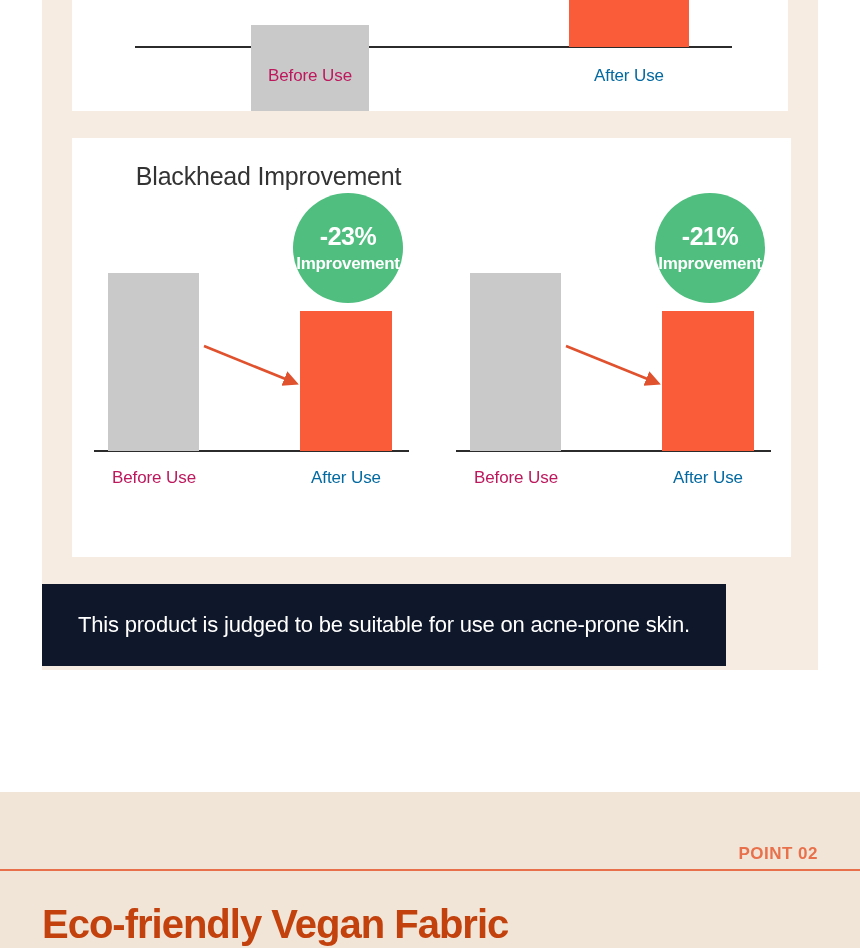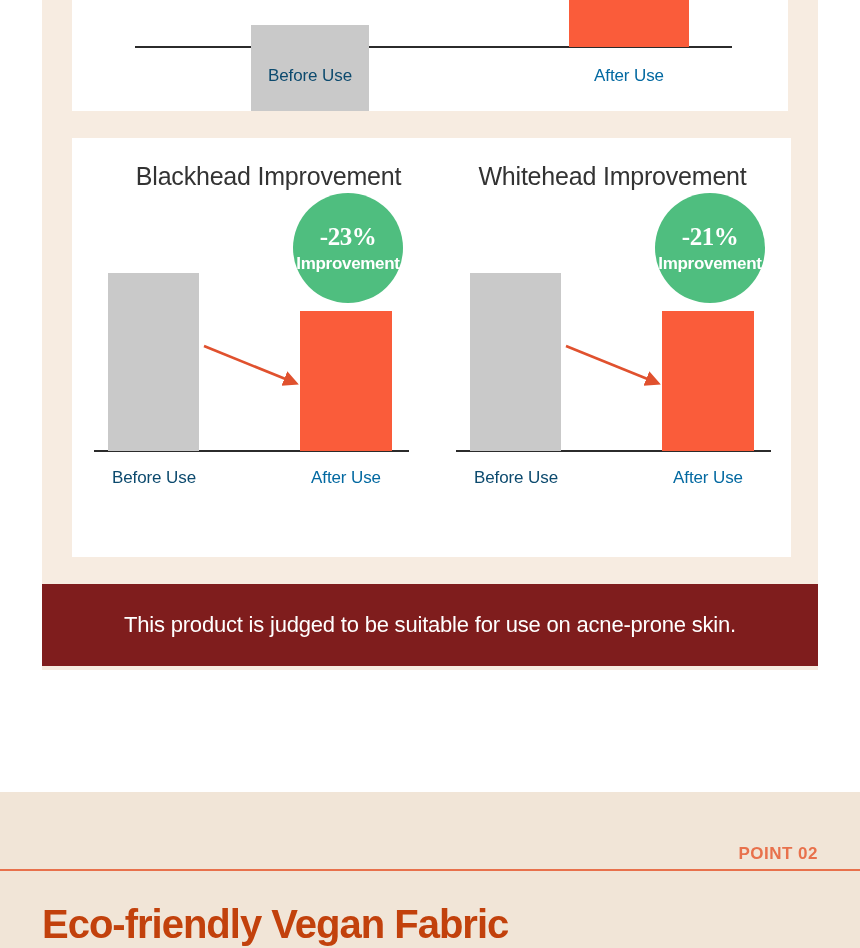--- a/index.html
+++ b/index.html
@@ -86,57 +86,56 @@
   }
   .bar-before { background: #c9c9c9; }
   .bar-after  { background: #fa5c3a; }
 
   .bar-label {
     position: absolute;
     text-align: center;
     font-size: 17px;
     letter-spacing: -0.1px;
   }
-  .label-before { color: #0c4a6e; }
+  .label-before { color: #be185d; }
   .label-after  { color: #0369a1; }
 
   .badge {
     position: absolute;
     border-radius: 50%;
     background: #4fbe7f;
     color: #ffffff;
     display: flex;
     flex-direction: column;
     align-items: center;
     justify-content: center;
     line-height: 1;
   }
   .badge-pct {
     font-size: 25px;
     font-weight: bold;
     letter-spacing: -0.5px;
-    font-family: Liberation Serif, serif;
   }
   .badge-sub {
     font-size: 17px;
     font-weight: bold;
     margin-top: 6px;
     letter-spacing: -0.3px;
   }
 
   .arrow { position: absolute; }
 
   
   .conclusion-banner {
     position: absolute;
     left: 42px;
     top: 584px;
-    width: 776px;
+    width: 684px;
     height: 82px;
-    background: #7f1d1d;
+    background: #0f172a;
     display: flex;
     align-items: center;
     justify-content: center;
   }
   .conclusion-text {
     color: #ffffff;
     font-size: 22px;
     letter-spacing: -0.2px;
   }
 
@@ -216,21 +215,20 @@
         <span class="badge-pct">-23%</span>
         <span class="badge-sub">Improvement</span>
       </div>
 
       <div class="bar-label label-before" style="left:22px; top:330px; width:120px;">Before Use</div>
       <div class="bar-label label-after" style="left:214px; top:330px; width:120px;">After Use</div>
     </div>
   </div>
 
   <div class="chart-card card-right">
-    <div class="card-title">Whitehead Improvement</div>
 
     <div class="plot">
       <div class="axis-line" style="left:22px; top:312px; width:315px;"></div>
 
       <div class="bar bar-before" style="left:36px; bottom:106px; width:91px; height:178px;"></div>
       <div class="bar bar-after" style="left:228px; bottom:106px; width:92px; height:140px;"></div>
 
       <svg class="arrow" style="left:130px; top:200px;" width="100" height="60" viewBox="0 0 100 60">
         <defs>
           <marker id="ah2" markerWidth="7" markerHeight="7" refX="1.5" refY="3" orient="auto" markerUnits="strokeWidth">

